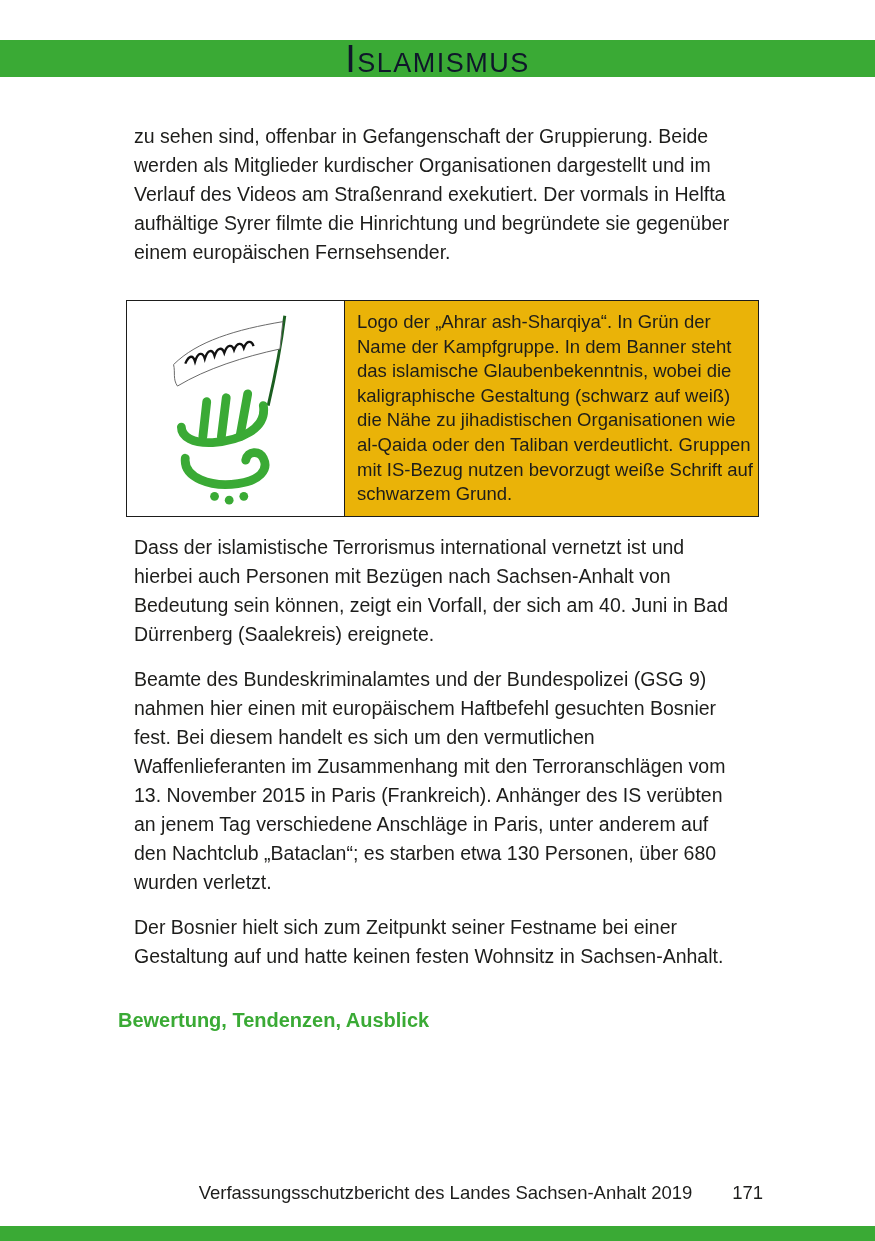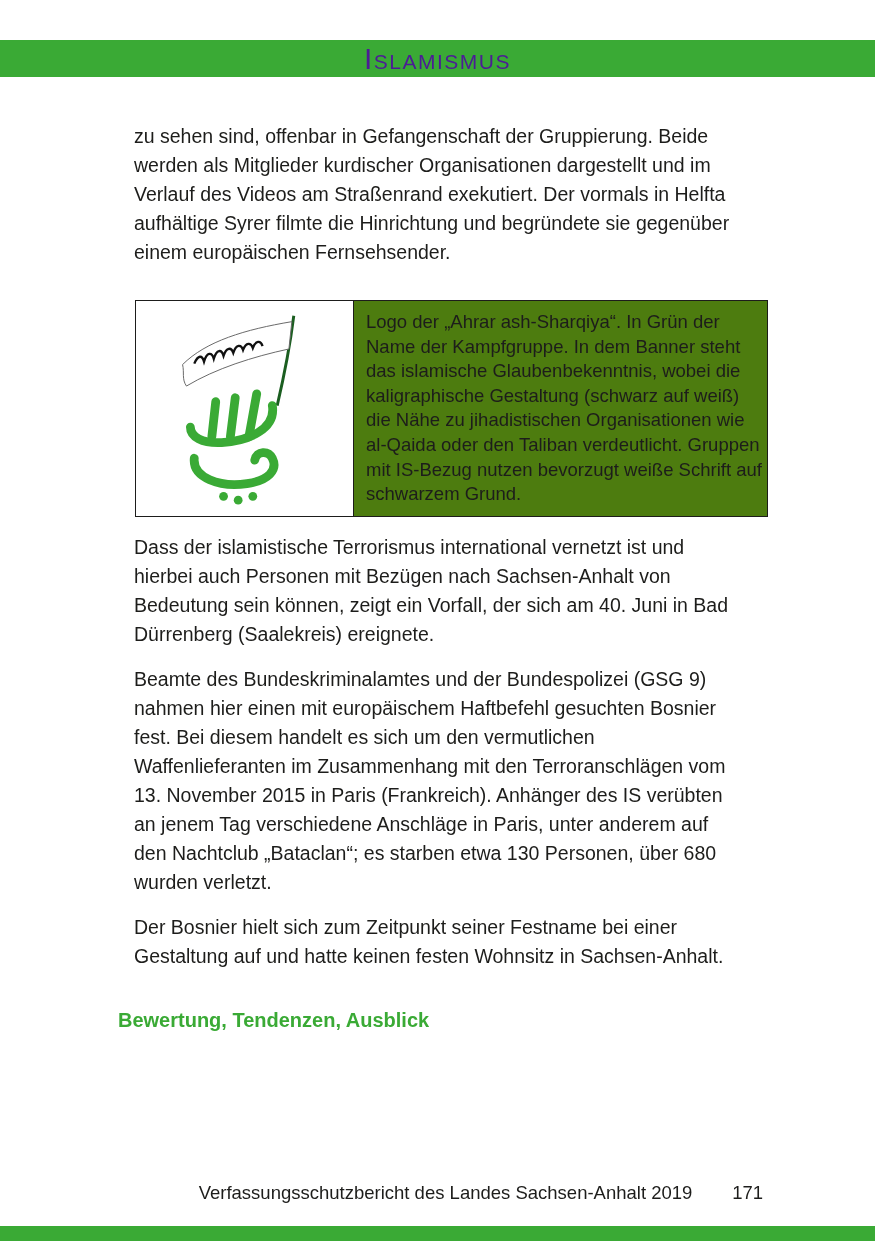--- a/index.html
+++ b/index.html
@@ -16,49 +16,49 @@
 
   
   .header-bar {
     position: absolute;
     top: 40px; left: 0;
     width: 875px; height: 37px;
     background: var(--green, #3aaa35);
     display: flex; align-items: center; justify-content: center;
   }
   .header-title {
-    color: #4c1d95;
+    color: #0f172a;
     font-variant: small-caps;
-    font-size: 30px;
+    font-size: 38px;
     letter-spacing: 1.5px;
     line-height: 1;
     font-weight: 400;
   }
 
   
   .content {
     position: absolute;
     top: 106px;
     left: 118px;
     width: 642px;
   }
   .content p {
     margin: 16px;
     font-size: 19.5px;
     line-height: 29px;
   }
 
   
   figure.logo-figure {
-    margin: 33px 0 14px 17px;
+    margin: 33px 0 14px 8px;
     width: 633px;
     border: 1.6px solid #1d1d1b;
     display: flex;
     align-items: stretch;
-    background: #4d7c0f;
+    background: #eab308;
   }
   .fig-image {
     width: 218px;
     min-height: 210px;
     display: flex;
     align-items: center;
     justify-content: center;
     border-right: 1.2px solid #1d1d1b;
     background: #ffffff;
     flex-shrink: 0;

